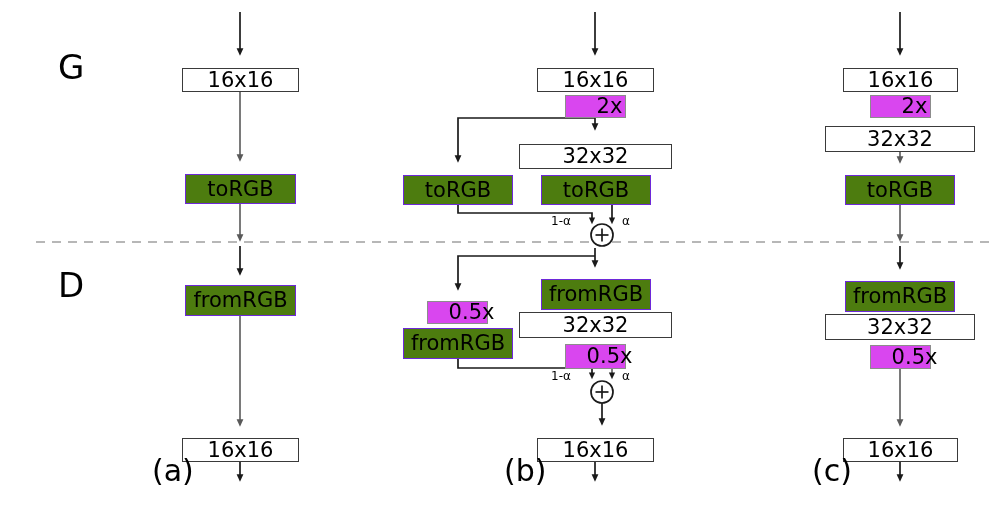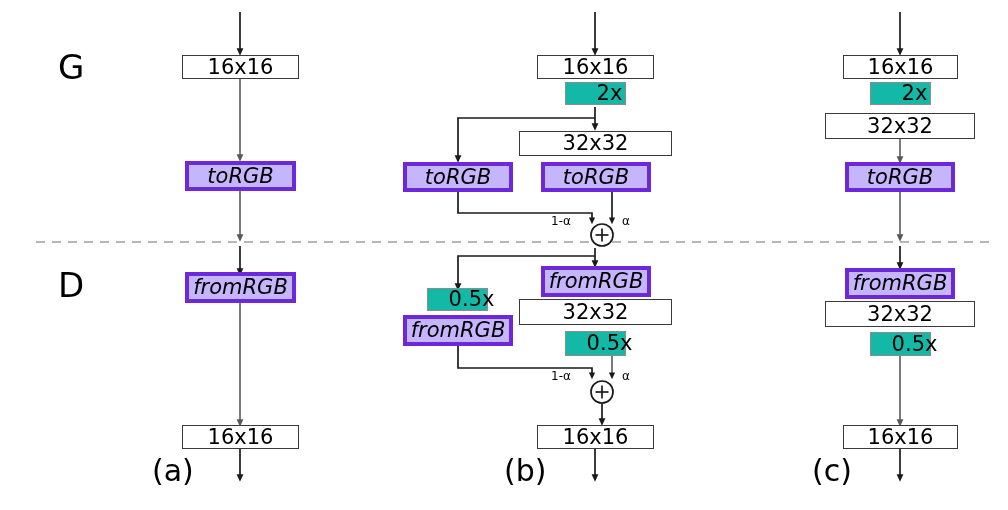--- a/index.html
+++ b/index.html
@@ -27,32 +27,32 @@
     position: absolute;
     box-sizing: border-box;
     display: flex;
     align-items: center;
     justify-content: center;
     font-size: 21px;
     color: #000000;
     line-height: 1;
     letter-spacing: 0px;
     white-space: nowrap;
+    margin-top: 13px;
   }
   .node.white {
     background: #ffffff;
     border: 1.6px solid #3a3a3a;
   }
   .node.light {
-    background: #c4b5fd;
-    border: 4px solid #6d28d9;
-    font-style: italic;
+    background: #4d7c0f;
+    border: 1px solid #6d28d9;
   }
   .node.dark {
-    background: #14b8a6;
+    background: #d946ef;
     border: 1px solid #8c8c8c;
     padding-left: 28px;
   }
   
   .sectlabel {
     position: absolute;
     font-size: 34px;
     color: #000000;
     line-height: 1;
   }

